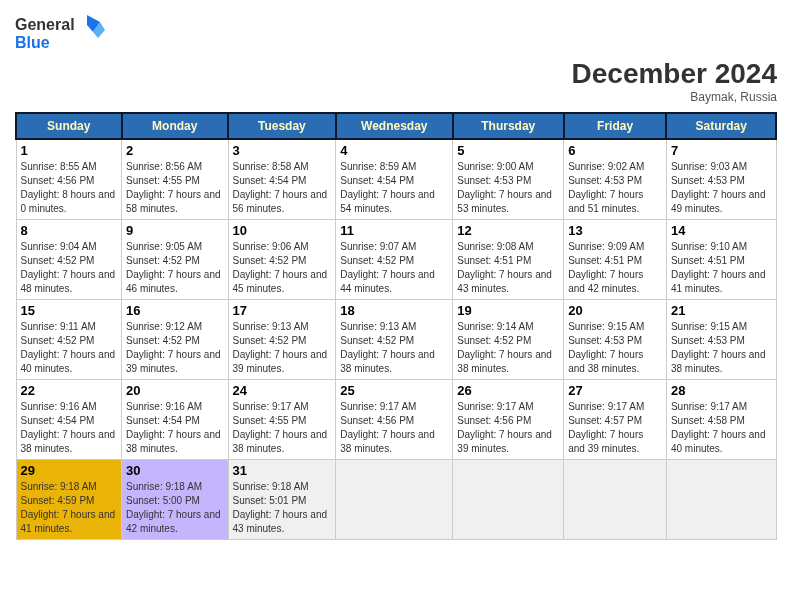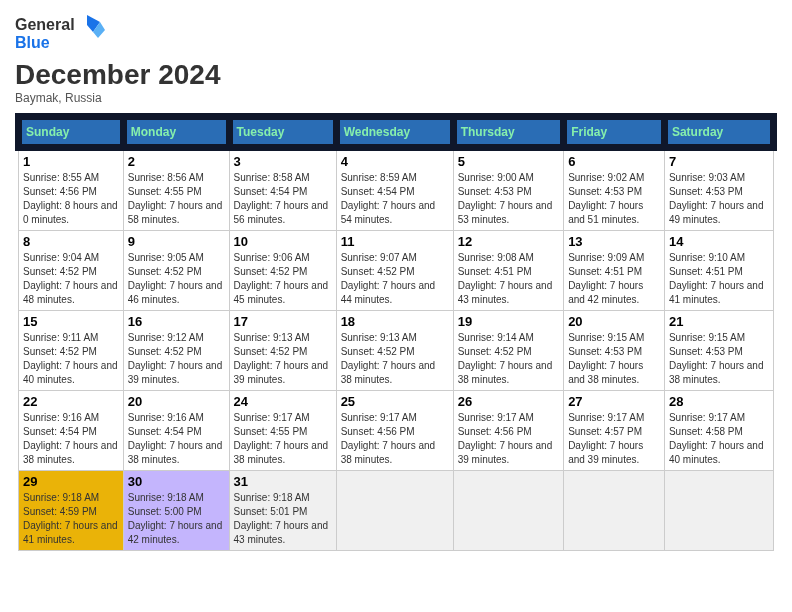--- a/index.html
+++ b/index.html
@@ -12,51 +12,51 @@
     }
     .container {
       width: 792px;
       padding: 10px 15px;
     }
     .header {
       display: flex;
       justify-content: space-between;
       align-items: flex-start;
       margin-bottom: 8px;
-      flex-direction: column;
     }
     .logo {
       display: flex;
       align-items: center;
     }
     .title-block {
-      text-align: left;
+      text-align: right;
+      margin-top: 48px;
     }
     .month-title {
       font-size: 28px;
       font-weight: bold;
       color: #333;
     }
     .location {
       font-size: 12px;
       color: #555;
     }
     table {
       width: 100%;
       border-collapse: collapse;
       font-size: 10px;
     }
     th {
       background-color: #2a6db5;
-      color: #86efac;
+      color: #fef9c3;
       padding: 5px 4px;
-      text-align: left;
+      text-align: center;
       font-size: 12px;
       font-weight: bold;
-      border: 7px solid #0f172a;
+      border: 2px solid #0f172a;
     }
     td {
       border: 1px solid #ccc;
       padding: 3px 4px;
       vertical-align: top;
       height: 80px;
       background: #fff;
     }
     tr:last-child td {
       background: #f0f0f0;

